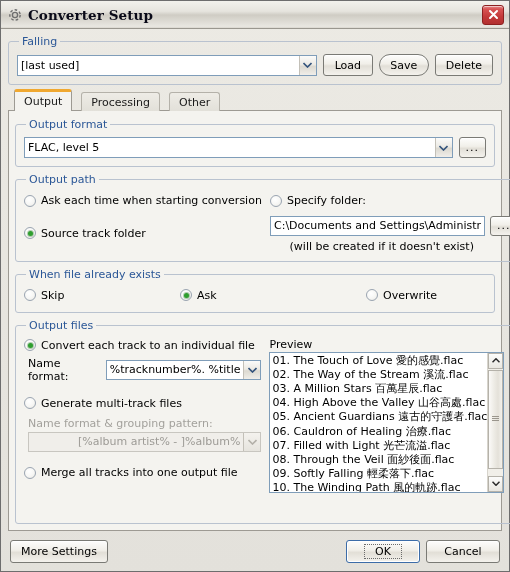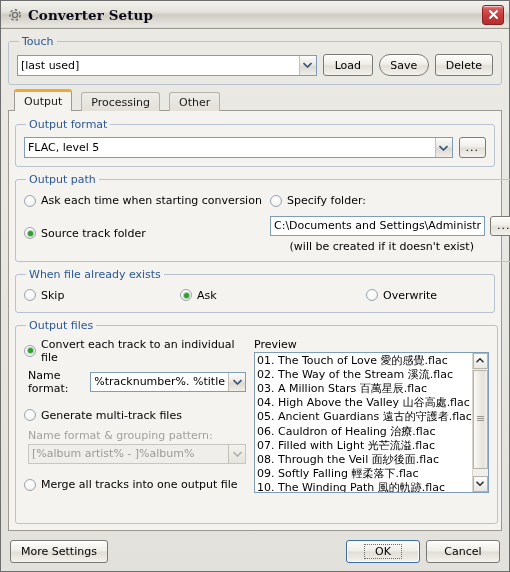--- a/index.html
+++ b/index.html
@@ -268,21 +268,21 @@
     <span class="close-btn">
       <svg width="11" height="11" viewBox="0 0 11 11">
         <path d="M2 2 L9 9 M9 2 L2 9" stroke="#ffffff" stroke-width="2" stroke-linecap="round"></path>
       </svg>
     </span>
   </div>
 
   <div class="client">
 
     <fieldset class="grp">
-      <legend>Touch</legend>
+      <legend>Falling</legend>
       <div class="row" style="gap:6px;">
         <div class="combo" style="flex:1 1 auto;">
           <span class="val">[last used]</span>
           <span class="arrow">
             <svg width="9" height="6" viewBox="0 0 9 6">
                 <path d="M0.5 1 L4.5 5 L8.5 1" fill="none" stroke="#33537c" stroke-width="1.6"></path>
               </svg>
           </span>
         </div>
         <span class="btn" style="min-width:50px;">
@@ -396,21 +396,21 @@
                     </svg>
                 </span>
               </div>
             </div>
 
             <div class="radio" style="margin-top:14px;">
               <span class="dot"></span>
               <span>Generate multi-track files</span>
             </div>
             <div class="lbl-dis" style="margin:5px 0 2px 4px;">Name format &amp; grouping pattern:</div>
-            <div class="combo disabled" style="margin-left:4px;height:20px;">
+            <div class="combo disabled" style="margin-left:4px;height:20px;padding-left:46px;">
               <span class="val" style="line-height:18px;">[%album artist% - ]%album%</span>
               <span class="arrow">
                 <svg width="9" height="6" viewBox="0 0 9 6">
                     <path d="M0.5 1 L4.5 5 L8.5 1" fill="none" stroke="#b3b0a9" stroke-width="1.6"></path>
                   </svg>
               </span>
             </div>
 
             <div class="radio" style="margin-top:14px;">
               <span class="dot"></span>

